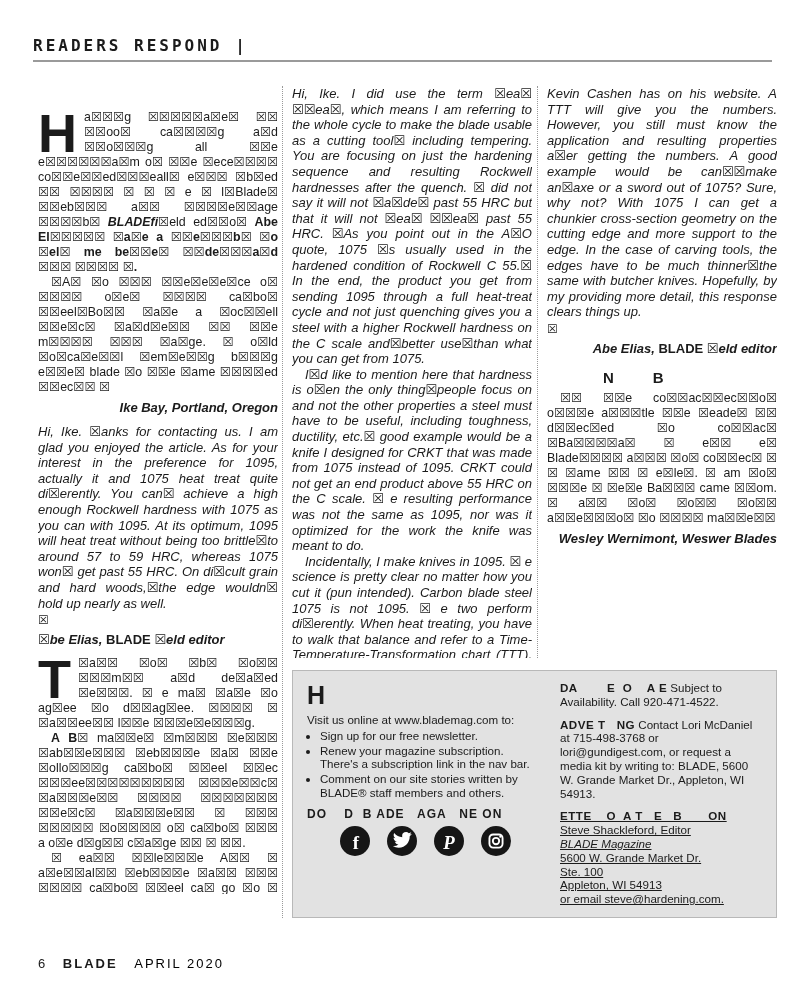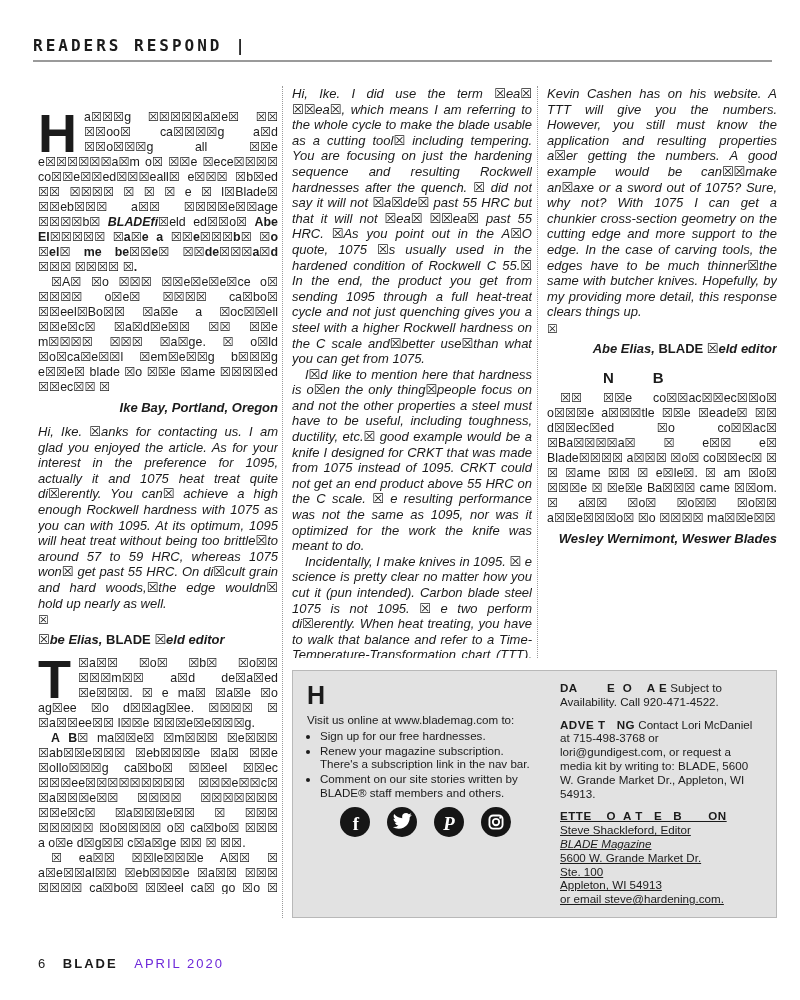--- a/index.html
+++ b/index.html
@@ -33,21 +33,21 @@
   .infobox ul{margin:2px 0 7px;padding-left:13px;}
   .infobox li{font-size:11.6px;line-height:13.8px;margin-bottom:1px;}
   .blabel{font-weight:bold;white-space:pre;letter-spacing:.5px;}
   .follow{font-weight:bold;white-space:pre;letter-spacing:1px;font-size:12px;margin:3px 0 5px;}
   .social{display:flex;gap:17px;justify-content:center;margin:2px 0 8px;}
   .social svg{display:block;}
   .letters div{font-size:11.6px;line-height:13.8px;text-decoration:underline;}
   .pagefooter{position:absolute;top:956px;left:38px;font-size:13px;letter-spacing:1px;}
   .pagefooter .num{margin-right:12px;}
   .pagefooter .mag{font-weight:bold;margin-right:12px;letter-spacing:2px;}
-  .pagefooter .issue{color:#6d28d9;letter-spacing:2px;text-align:right;}
+  .pagefooter .issue{color:#000000;letter-spacing:2px;text-align:right;}
 </style>
 </head>
 <body>
 
 <div class="masthead">
   <h1><span>READERS RESPOND</span> <span>|</span></h1>
   <hr class="rule">
 </div>
 
 <div class="main">
@@ -89,24 +89,25 @@
         <div class="sig">Wesley Wernimont, Weswer Blades</div>
 
       </div>
     </div>
 
     <div class="infobox">
       <div class="bleft">
         <h2>H</h2>
         <p style="margin-bottom:2px;">Visit us online at www.blademag.com to:</p>
         <ul>
-          <li>Sign up for our free hardnesses.</li>
+          <li>Sign up for our free newsletter.</li>
           <li>Renew your magazine subscription. There's a subscription link in the nav bar.</li>
           <li>Comment on our site stories written by BLADE® staff members and others.</li>
         </ul>
+        <div class="follow">DO    D  B ADE   AGA   NE ON</div>
         <div class="social">
           <span>
             <svg width="30" height="30" viewBox="0 0 32 32">
                 <circle cx="16" cy="16" r="16" fill="#161616"></circle>
                 <text x="17" y="24" text-anchor="middle" font-family="Liberation Serif, serif" font-size="20" font-weight="bold" fill="#fff">f</text>
               </svg>
           </span>
           <span>
             <svg width="30" height="30" viewBox="0 0 32 32">
                 <circle cx="16" cy="16" r="16" fill="#161616"></circle>

